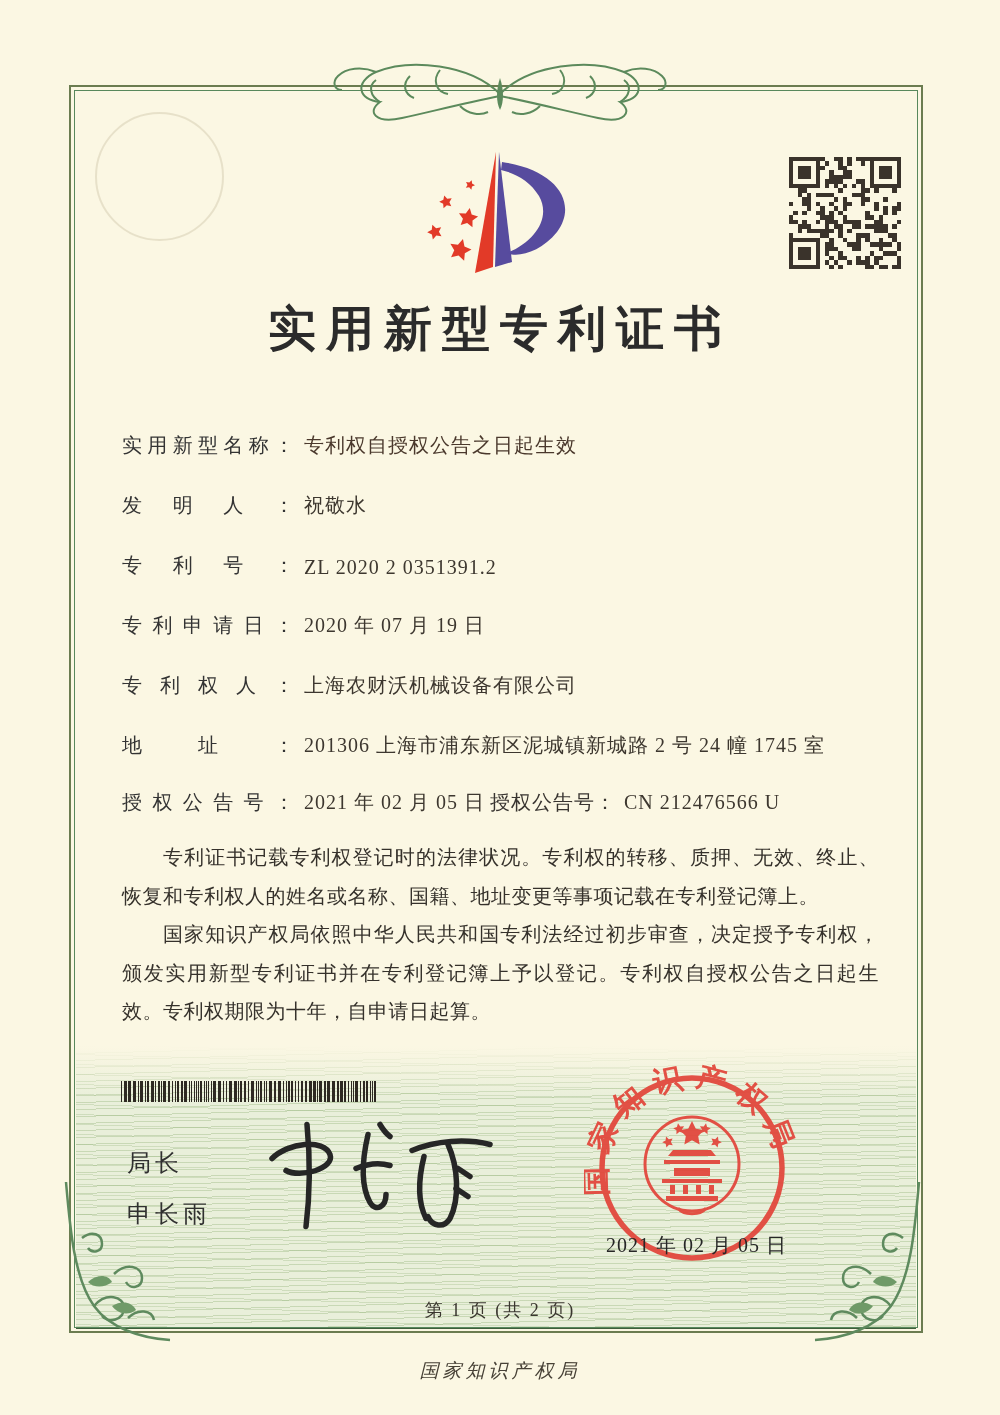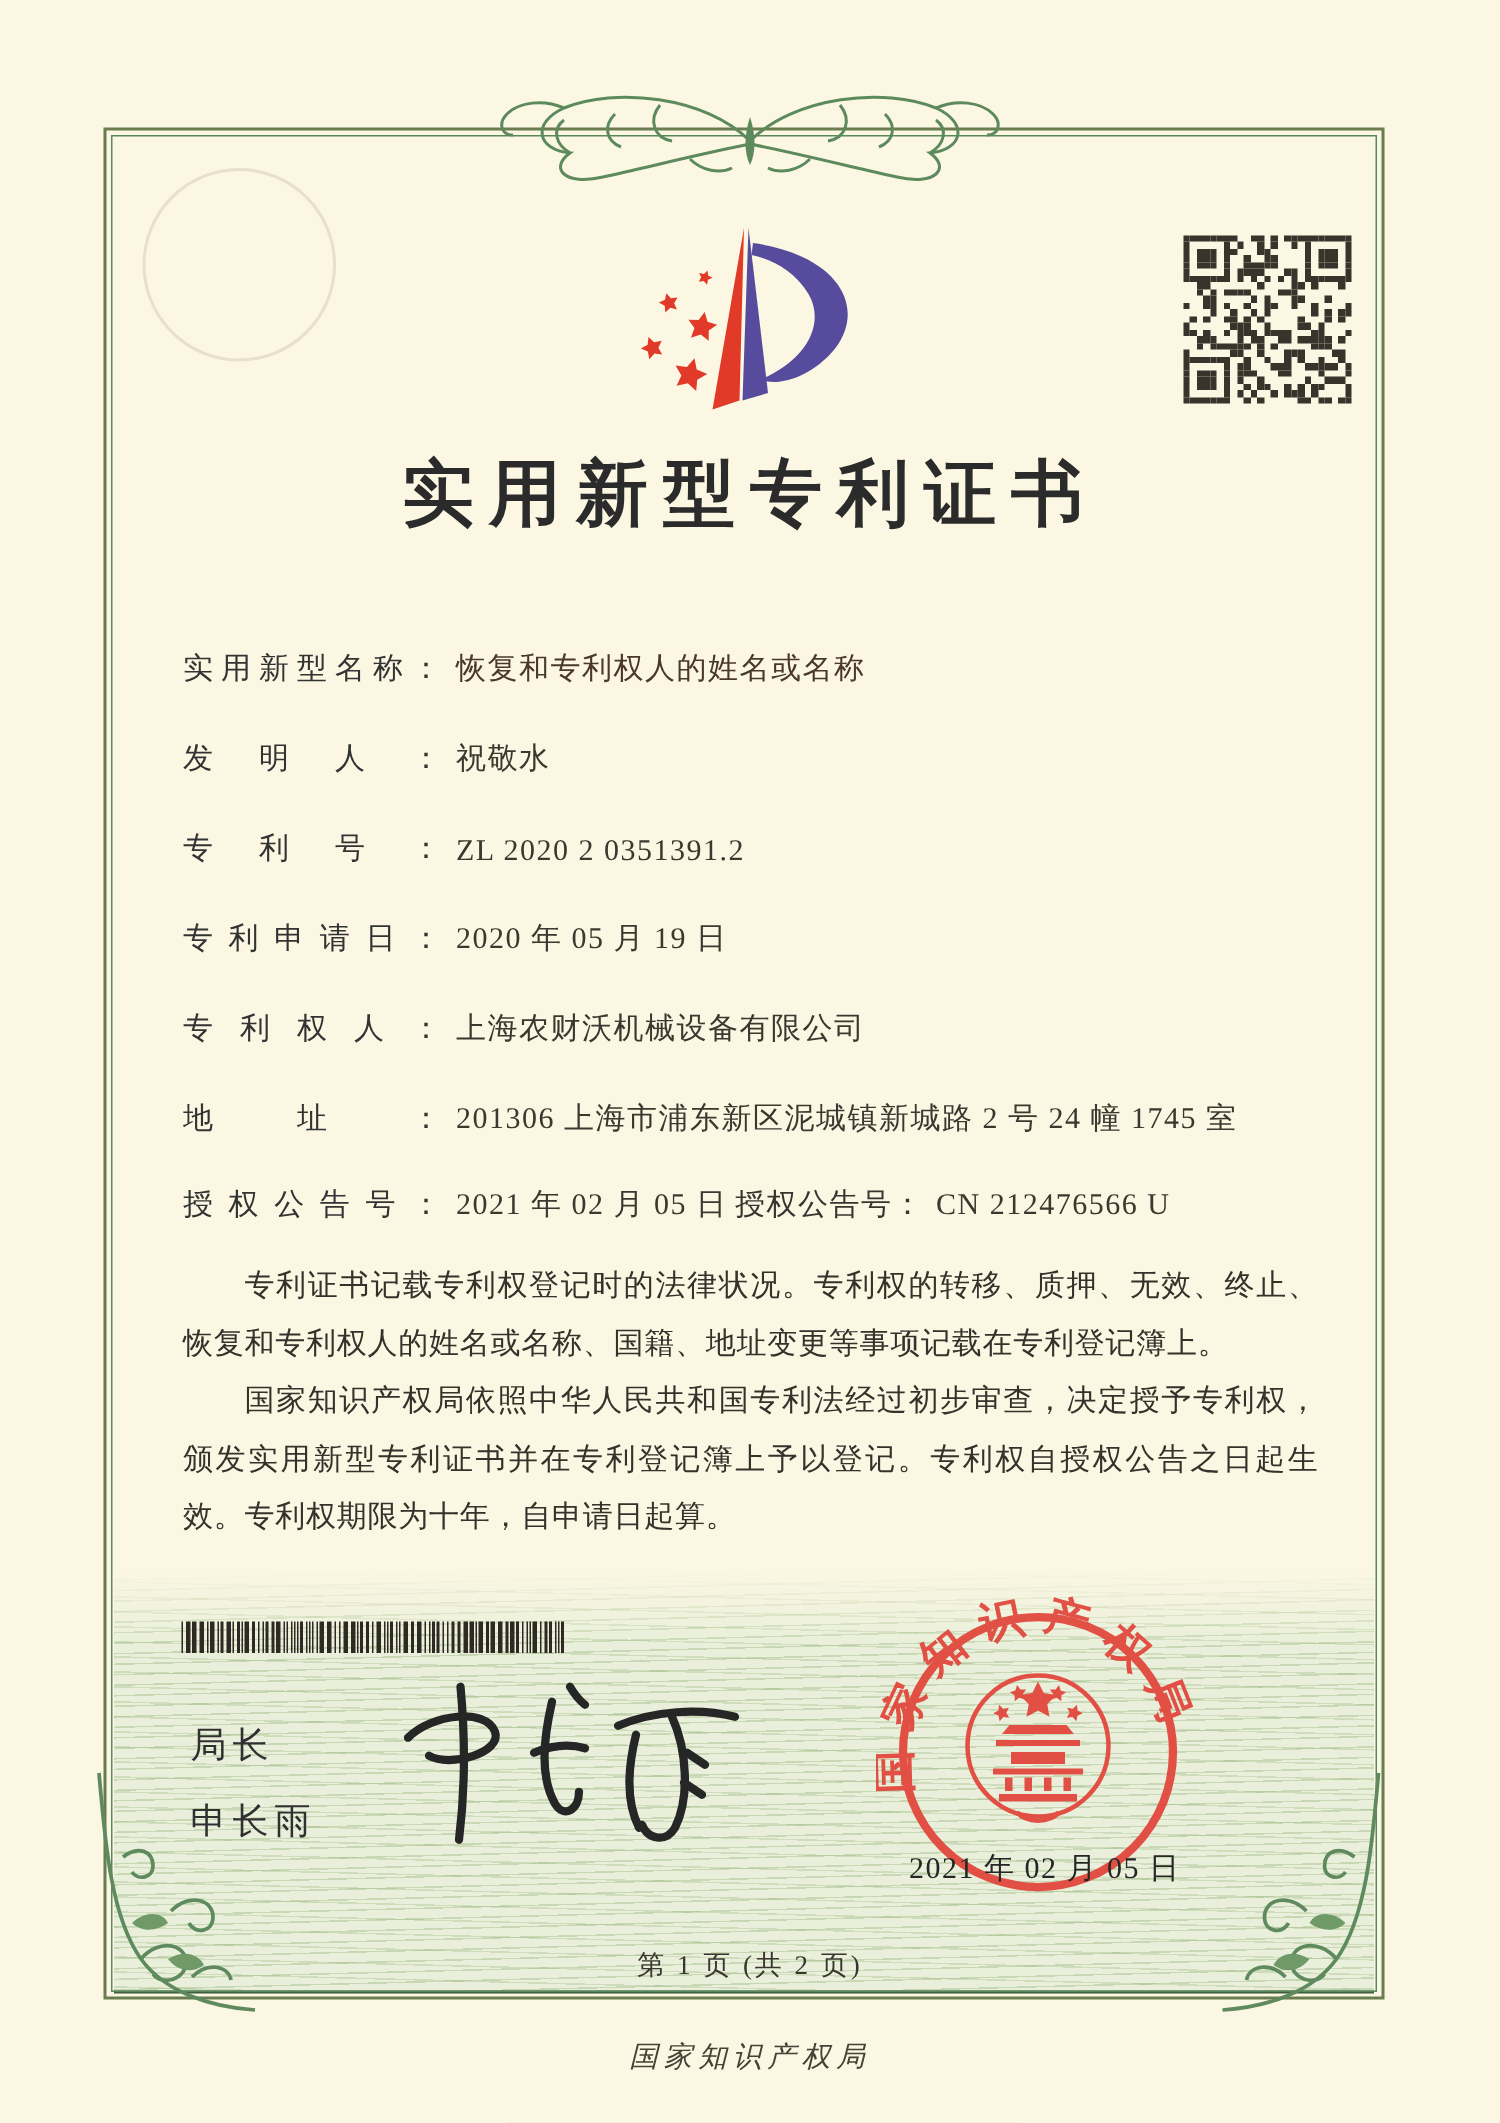--- a/index.html
+++ b/index.html
@@ -396,30 +396,30 @@
       <i style="grid-row:25;grid-column:19"></i>
       <i style="grid-row:25;grid-column:21"></i>
       <i style="grid-row:25;grid-column:22"></i>
       <i style="grid-row:25;grid-column:24"></i>
       <i style="grid-row:25;grid-column:25"></i>
     </div>
 
   <div class="abs title">实用新型专利证书</div>
 
   <div class="frow" style="top:432px">
-    <span class="flabel">实用新型名称：</span><span class="fvalue name">恢复和专利权人的姓名或名称</span>
+    <span class="flabel">实用新型名称：</span><span class="fvalue name">专利权自授权公告之日起生效</span>
   </div>
   <div class="frow" style="top:492px">
     <span class="flabel">发明人：</span><span class="fvalue">祝敬水</span>
   </div>
   <div class="frow" style="top:552px">
     <span class="flabel">专利号：</span><span class="fvalue">ZL 2020 2 0351391.2</span>
   </div>
   <div class="frow" style="top:612px">
-    <span class="flabel">专利申请日：</span><span class="fvalue">2020 年 05 月 19 日</span>
+    <span class="flabel">专利申请日：</span><span class="fvalue">2020 年 07 月 19 日</span>
   </div>
   <div class="frow" style="top:672px">
     <span class="flabel">专利权人：</span><span class="fvalue">上海农财沃机械设备有限公司</span>
   </div>
   <div class="frow" style="top:732px">
     <span class="flabel">地址：</span><span class="fvalue">201306 上海市浦东新区泥城镇新城路 2 号 24 幢 1745 室</span>
   </div>
   <div class="frow" style="top:789px">
     <span class="flabel">授权公告号：</span><span class="fvalue">2021 年 02 月 05 日</span>
     <span class="grant2">

